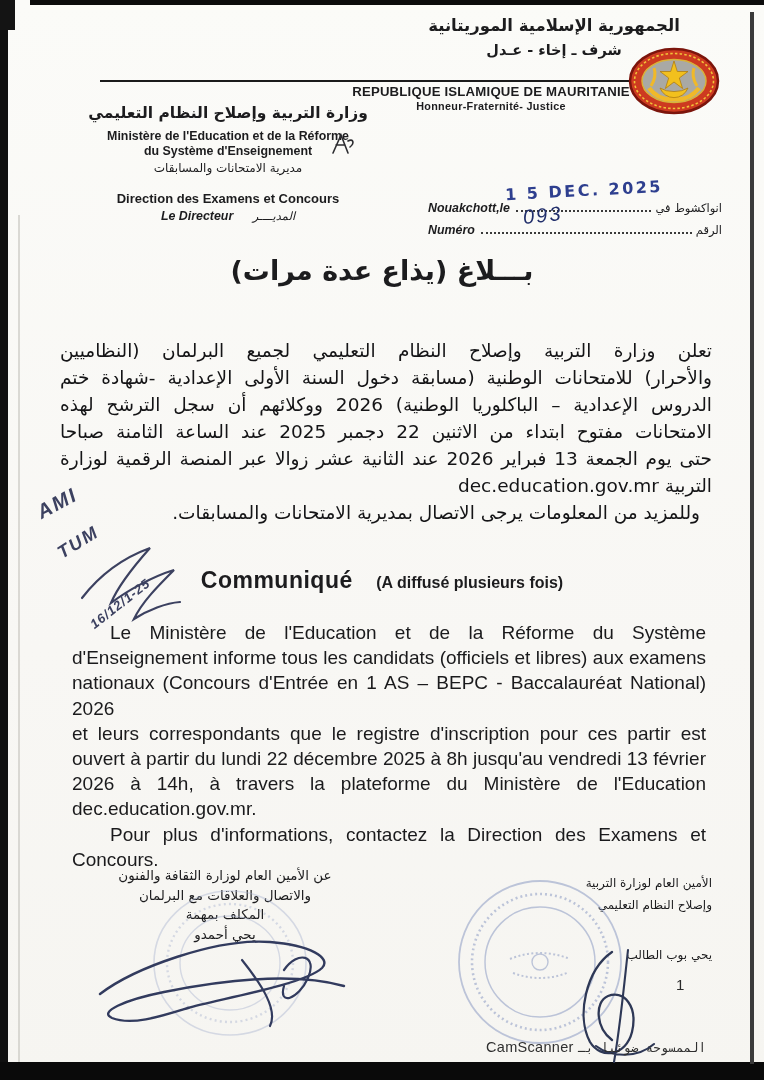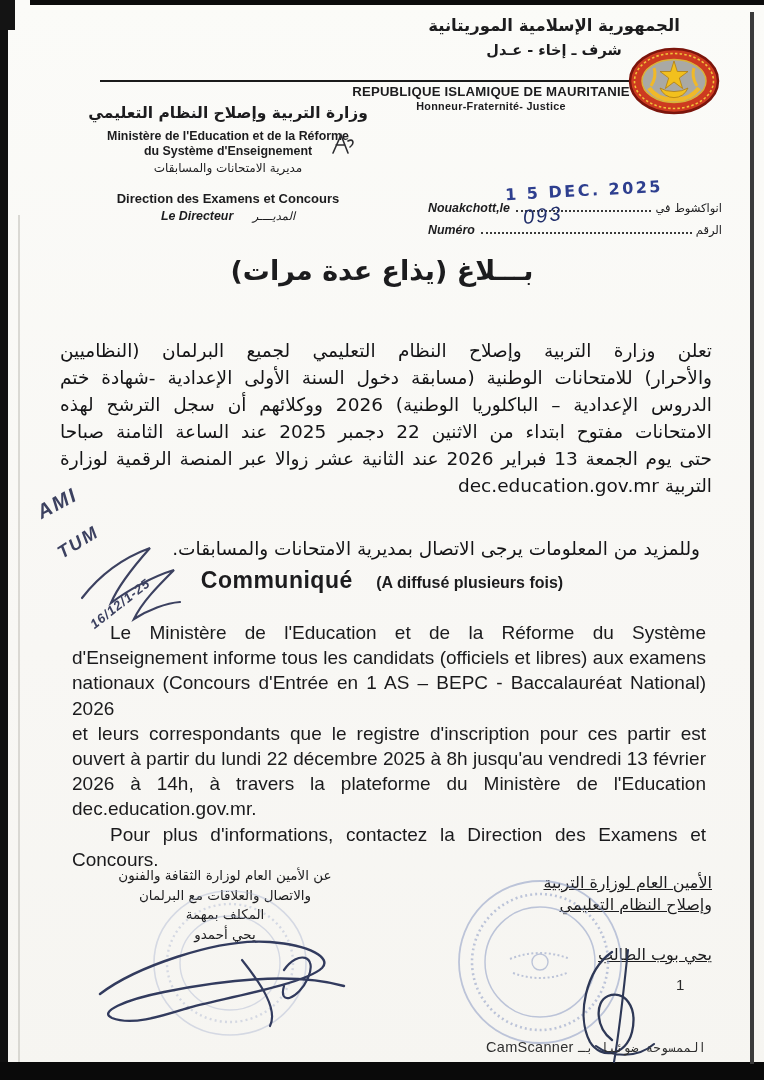--- a/index.html
+++ b/index.html
@@ -49,40 +49,40 @@
   .date-stamp { left:505px; top:181px; color:#2e3f8f; font-weight:bold; font-size:16px;
                 letter-spacing:2.5px; transform:rotate(-3deg); font-family:"DejaVu Sans",sans-serif; }
   .num-value { left:523px; top:204px; color:#222f6b; font-size:20px; font-style:italic;
                transform:rotate(-6deg); letter-spacing:2px; }
 
   
   .title-ar { left:0; top:255px; width:764px; text-align:center; font-size:27px; font-weight:bold; }
   .body-ar { left:60px; top:337px; width:652px; font-size:18.5px; color:#141416; }
   .body-ar .ln { line-height:27px; text-align:right; }
   .body-ar .ln.j { text-align:justify; text-align-last:justify; }
-  .body-ar .ln.indent { padding-right:12px;margin-top:36px; }
+  .body-ar .ln.indent { padding-right:12px; }
 
   
   .hand { color:#3c4160; font-style:italic; font-weight:600; }
   .hw1 { left:36px;  top:492px; font-size:20px; transform:rotate(-28deg); letter-spacing:2px; }
   .hw2 { left:56px;  top:532px; font-size:18px; transform:rotate(-32deg); letter-spacing:2px; }
   .hw3 { left:84px;  top:596px; font-size:13px; transform:rotate(-38deg); letter-spacing:1px; }
 
   
   .comm-head { left:0; top:567px; width:764px; text-align:center; }
   .comm-head .t  { font-size:23px; font-weight:bold; letter-spacing:.5px; }
   .comm-head .st { font-size:16px; font-weight:600; margin-left:19px; }
   .body-fr { left:72px; top:620px; width:634px; font-size:19px; color:#1a1a1c; }
   .body-fr .ln { line-height:25.2px; }
   .body-fr .ln.j { text-align:justify; text-align-last:justify; }
   .body-fr .ln.indent { text-indent:38px; }
 
   
   .sig-left { left:70px; top:866px; width:310px; text-align:center; font-size:13.5px; line-height:19.5px; }
-  .sig-right { left:380px; top:872px; width:336px; text-align:right; font-size:16px; line-height:22px; padding-right:4px;text-decoration:underline; }
+  .sig-right { left:380px; top:872px; width:336px; text-align:right; font-size:12px; line-height:22px; padding-right:4px; }
   .sig-right .name { margin-top:28px; }
   .stamp { opacity:.55; }
   .page-mark { left:676px; top:976px; font-size:15px; color:#2a2a2a; }
 
   
   .footer { left:0; top:1038px; width:706px; text-align:right; direction:rtl; color:#2f2f2f; }
   .footer .ar-part { font-size:12.5px;font-family:Liberation Mono, monospace; }
   .footer .app { font-size:14.5px; letter-spacing:.3px; }
 </style>
 </head>

